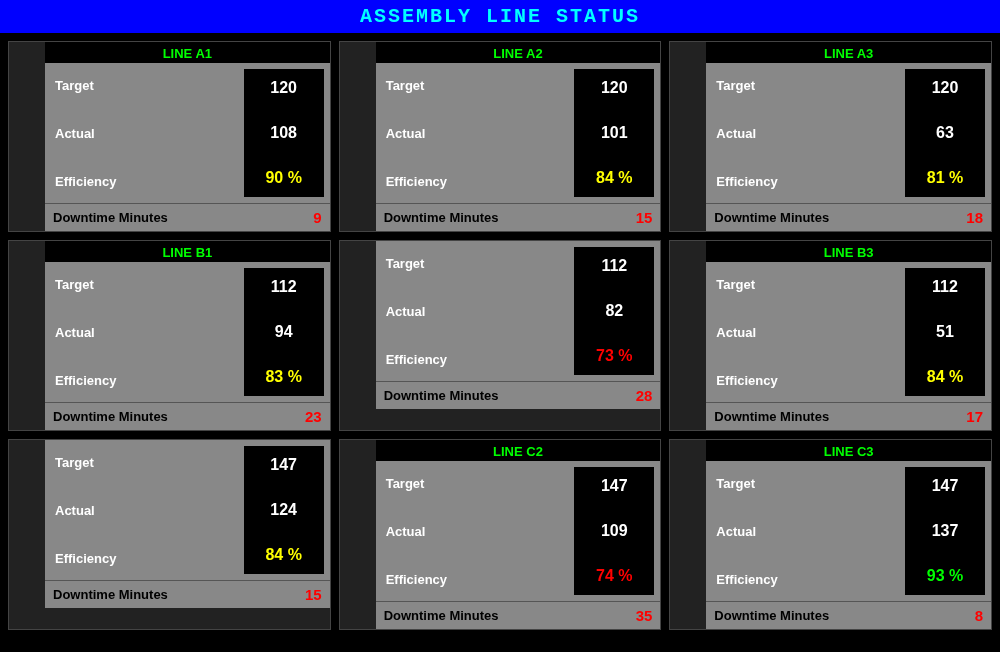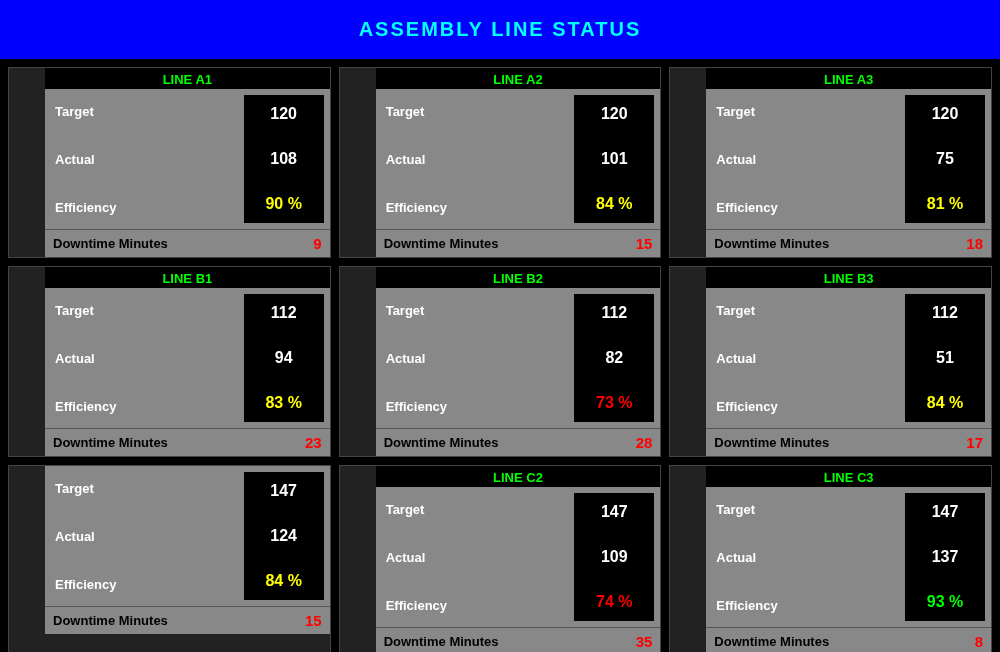--- a/index.html
+++ b/index.html
@@ -6,21 +6,22 @@
     body {
       background: #000;
       width: 1000px;
       height: 652px;
       font-family: Arial, sans-serif;
       overflow: hidden;
     }
     .page-title-bar {
       background: #0000ff;
       text-align: center;
-      padding: 18px 0;
+      padding: 5px 0;
+      font-family: Liberation Mono, monospace;
     }
     .page-title-bar span {
       color: #00ffff;
       font-size: 20px;
       font-weight: bold;
       letter-spacing: 2px;
     }
     .grid {
       display: grid;
       grid-template-columns: repeat(3, 1fr);
@@ -149,21 +150,21 @@
     <div class="card">
       <div class="card-title">LINE A3</div>
       <div class="card-body">
         <div class="card-labels">
           <div class="card-label">Target</div>
           <div class="card-label">Actual</div>
           <div class="card-label">Efficiency</div>
         </div>
         <div class="card-values">
           <div class="card-value">120</div>
-          <div class="card-value">75</div>
+          <div class="card-value">63</div>
           <div class="card-value yellow">81 %</div>
         </div>
       </div>
       <div class="card-footer">
         <span class="card-footer-label">Downtime Minutes</span>
         <span class="card-footer-value">18</span>
       </div>
     </div>
     <div class="card">
       <div class="card-title">LINE B1</div>
@@ -178,21 +179,20 @@
           <div class="card-value">94</div>
           <div class="card-value yellow">83 %</div>
         </div>
       </div>
       <div class="card-footer">
         <span class="card-footer-label">Downtime Minutes</span>
         <span class="card-footer-value">23</span>
       </div>
     </div>
     <div class="card">
-      <div class="card-title">LINE B2</div>
       <div class="card-body">
         <div class="card-labels">
           <div class="card-label">Target</div>
           <div class="card-label">Actual</div>
           <div class="card-label">Efficiency</div>
         </div>
         <div class="card-values">
           <div class="card-value">112</div>
           <div class="card-value">82</div>
           <div class="card-value red">73 %</div>

